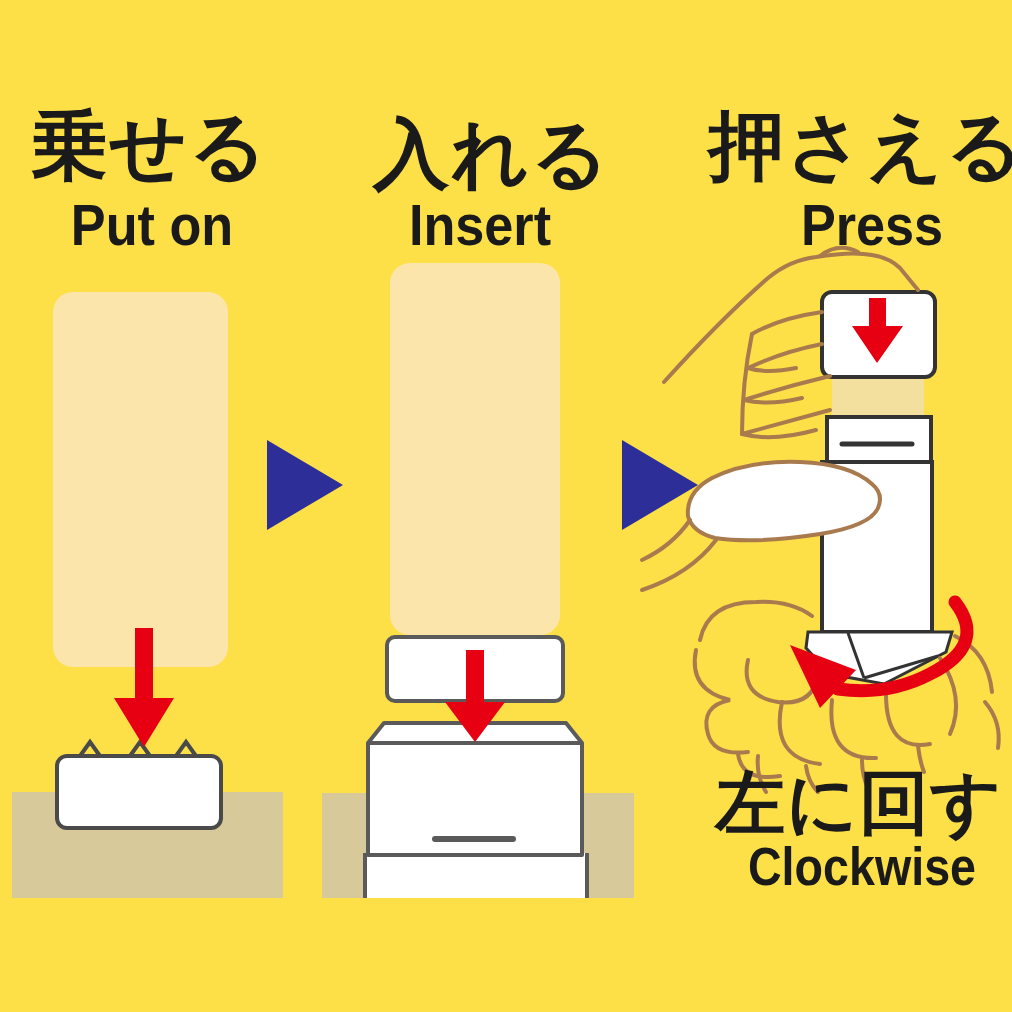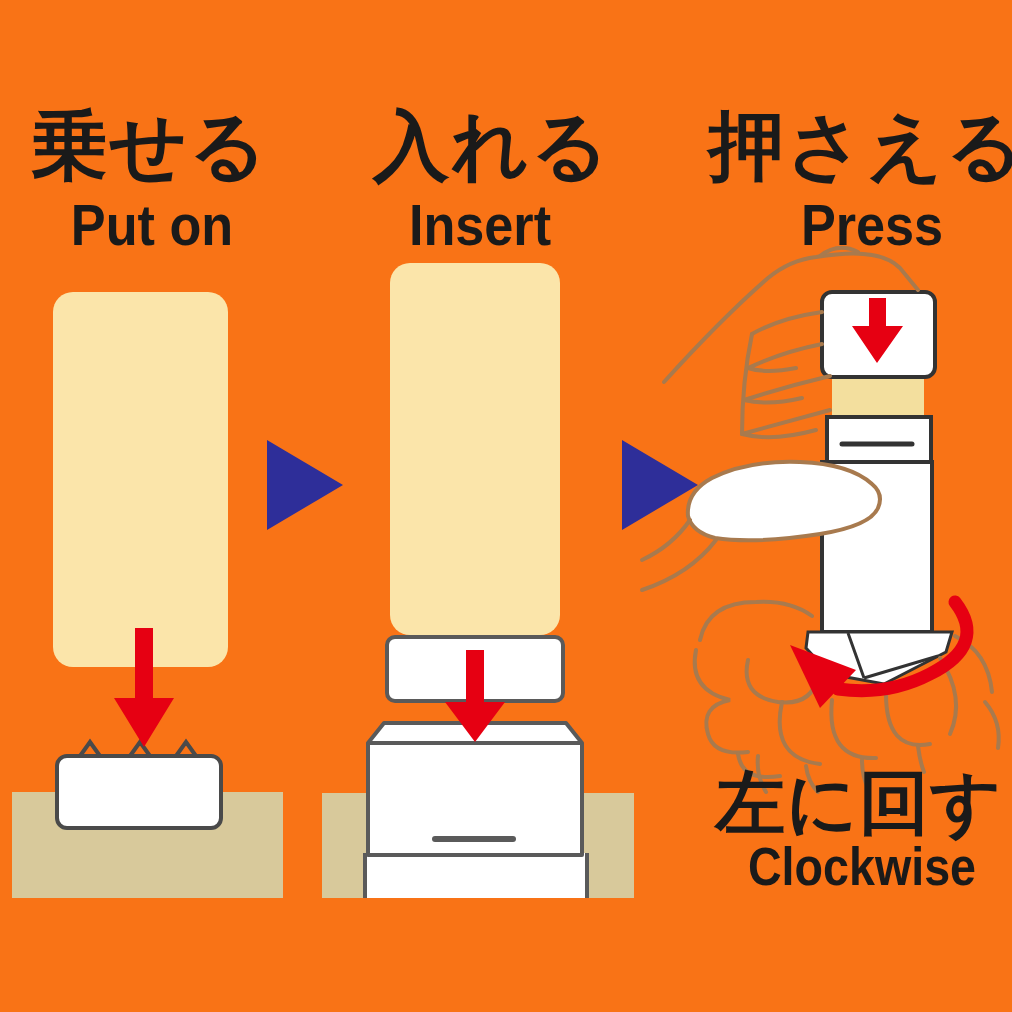--- a/index.html
+++ b/index.html
@@ -1,35 +1,35 @@
 <!DOCTYPE html>
 <html style="--cream: #FBE5AA; --cream2: #F3DF9E; --tan: #D8C99B; --red: #E60012; --navy: #2E2E99; --outline: #4a4a4a; --outline2: #5a5a5a; --outline3: #333333; --hand: #A87A4E; --text: #1a1a1a;"><head>
 <meta charset="utf-8">
 <style>
   html,body{margin:0;padding:0;background:#fff;}
   .canvas{
-    position:relative;width:1012px;height:1012px;background:#f97316;overflow:hidden;
+    position:relative;width:1012px;height:1012px;background:#fde047;overflow:hidden;
     font-family:"Liberation Sans","DejaVu Sans",sans-serif;
   }
   .art{position:absolute;left:0;top:0;width:1012px;height:1012px;}
   .label{position:absolute;text-align:center;color:var(--text);line-height:1;white-space:nowrap;}
   .jp{font-size:76px;font-weight:900;letter-spacing:2px;}
   .en{font-size:58px;font-weight:900;transform:scaleX(0.9);transform-origin:center;}
   .jp-small{font-size:70px;font-weight:900;letter-spacing:1px;}
   .en-small{font-size:53px;font-weight:900;transform:scaleX(0.88);transform-origin:center;}
 </style>
 </head>
 <body>
 
 <div class="canvas">
 
   <div class="label jp" style="left:-20px;top:108px;width:340px;">乗せる</div>
   <div class="label en" style="left:-18px;top:196px;width:340px;">Put on</div>
 
-  <div class="label jp" style="left:322px;top:108px;width:340px;">入れる</div>
+  <div class="label jp" style="left:322px;top:116px;width:340px;">入れる</div>
   <div class="label en" style="left:310px;top:196px;width:340px;">Insert</div>
 
   <div class="label jp" style="left:697px;top:108px;width:340px;">押さえる</div>
   <div class="label en" style="left:702px;top:196px;width:340px;">Press</div>
 
   <svg class="art" viewBox="0 0 1012 1012">
 
     <g>
       <rect x="53" y="292" width="175" height="375" rx="20" fill="var(--cream)"></rect>
       <rect x="12" y="792" width="271" height="106" fill="var(--tan)"></rect>

